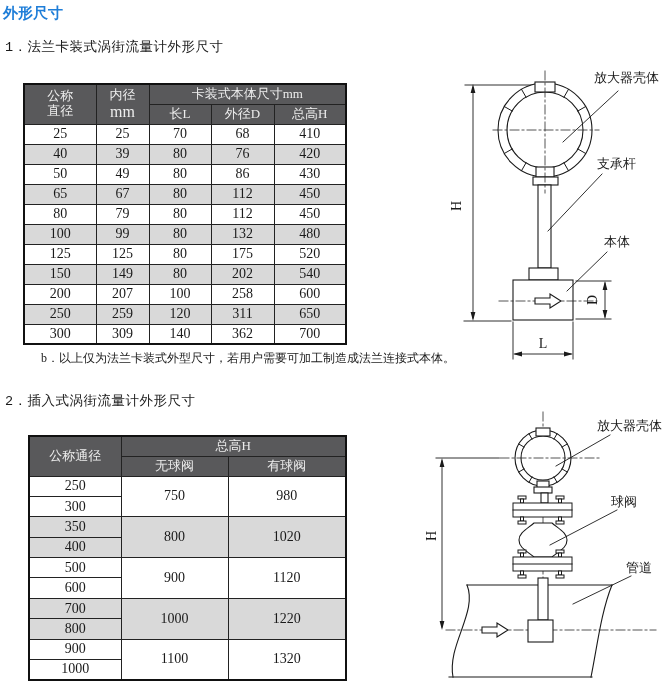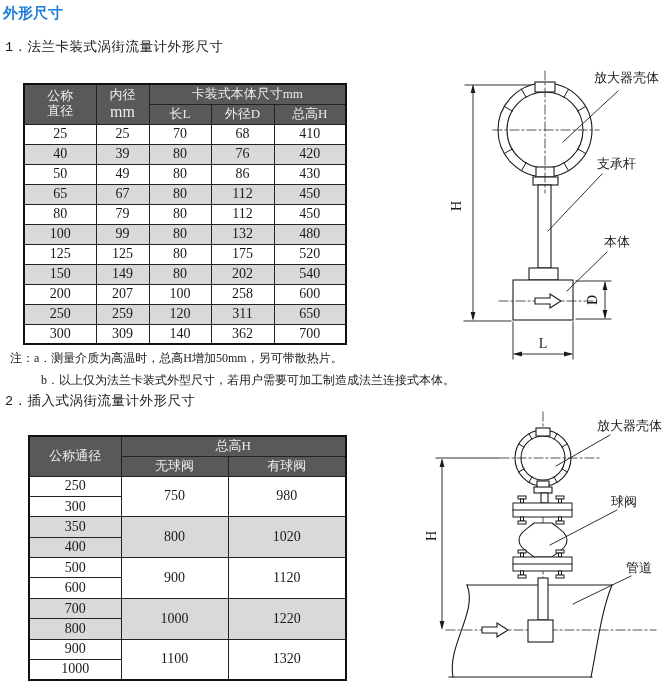--- a/index.html
+++ b/index.html
@@ -165,21 +165,20 @@
         <td>300</td>
         <td>309</td>
         <td>140</td>
         <td>362</td>
         <td>700</td>
       </tr>
     </tbody>
 </table>
 
 <div id="notes">
-  <div><span>注：</span><span>a．测量介质为高温时，总高H增加50mm，另可带散热片。</span></div>
   <div id="note-b">b．以上仅为法兰卡装式外型尺寸，若用户需要可加工制造成法兰连接式本体。</div>
 </div>
 
 <div id="heading2" class="sec-heading">2．插入式涡街流量计外形尺寸</div>
 
 <table id="table2">
   <colgroup>
       <col style="width:92px">
       <col style="width:107px">
       <col style="width:118px">

